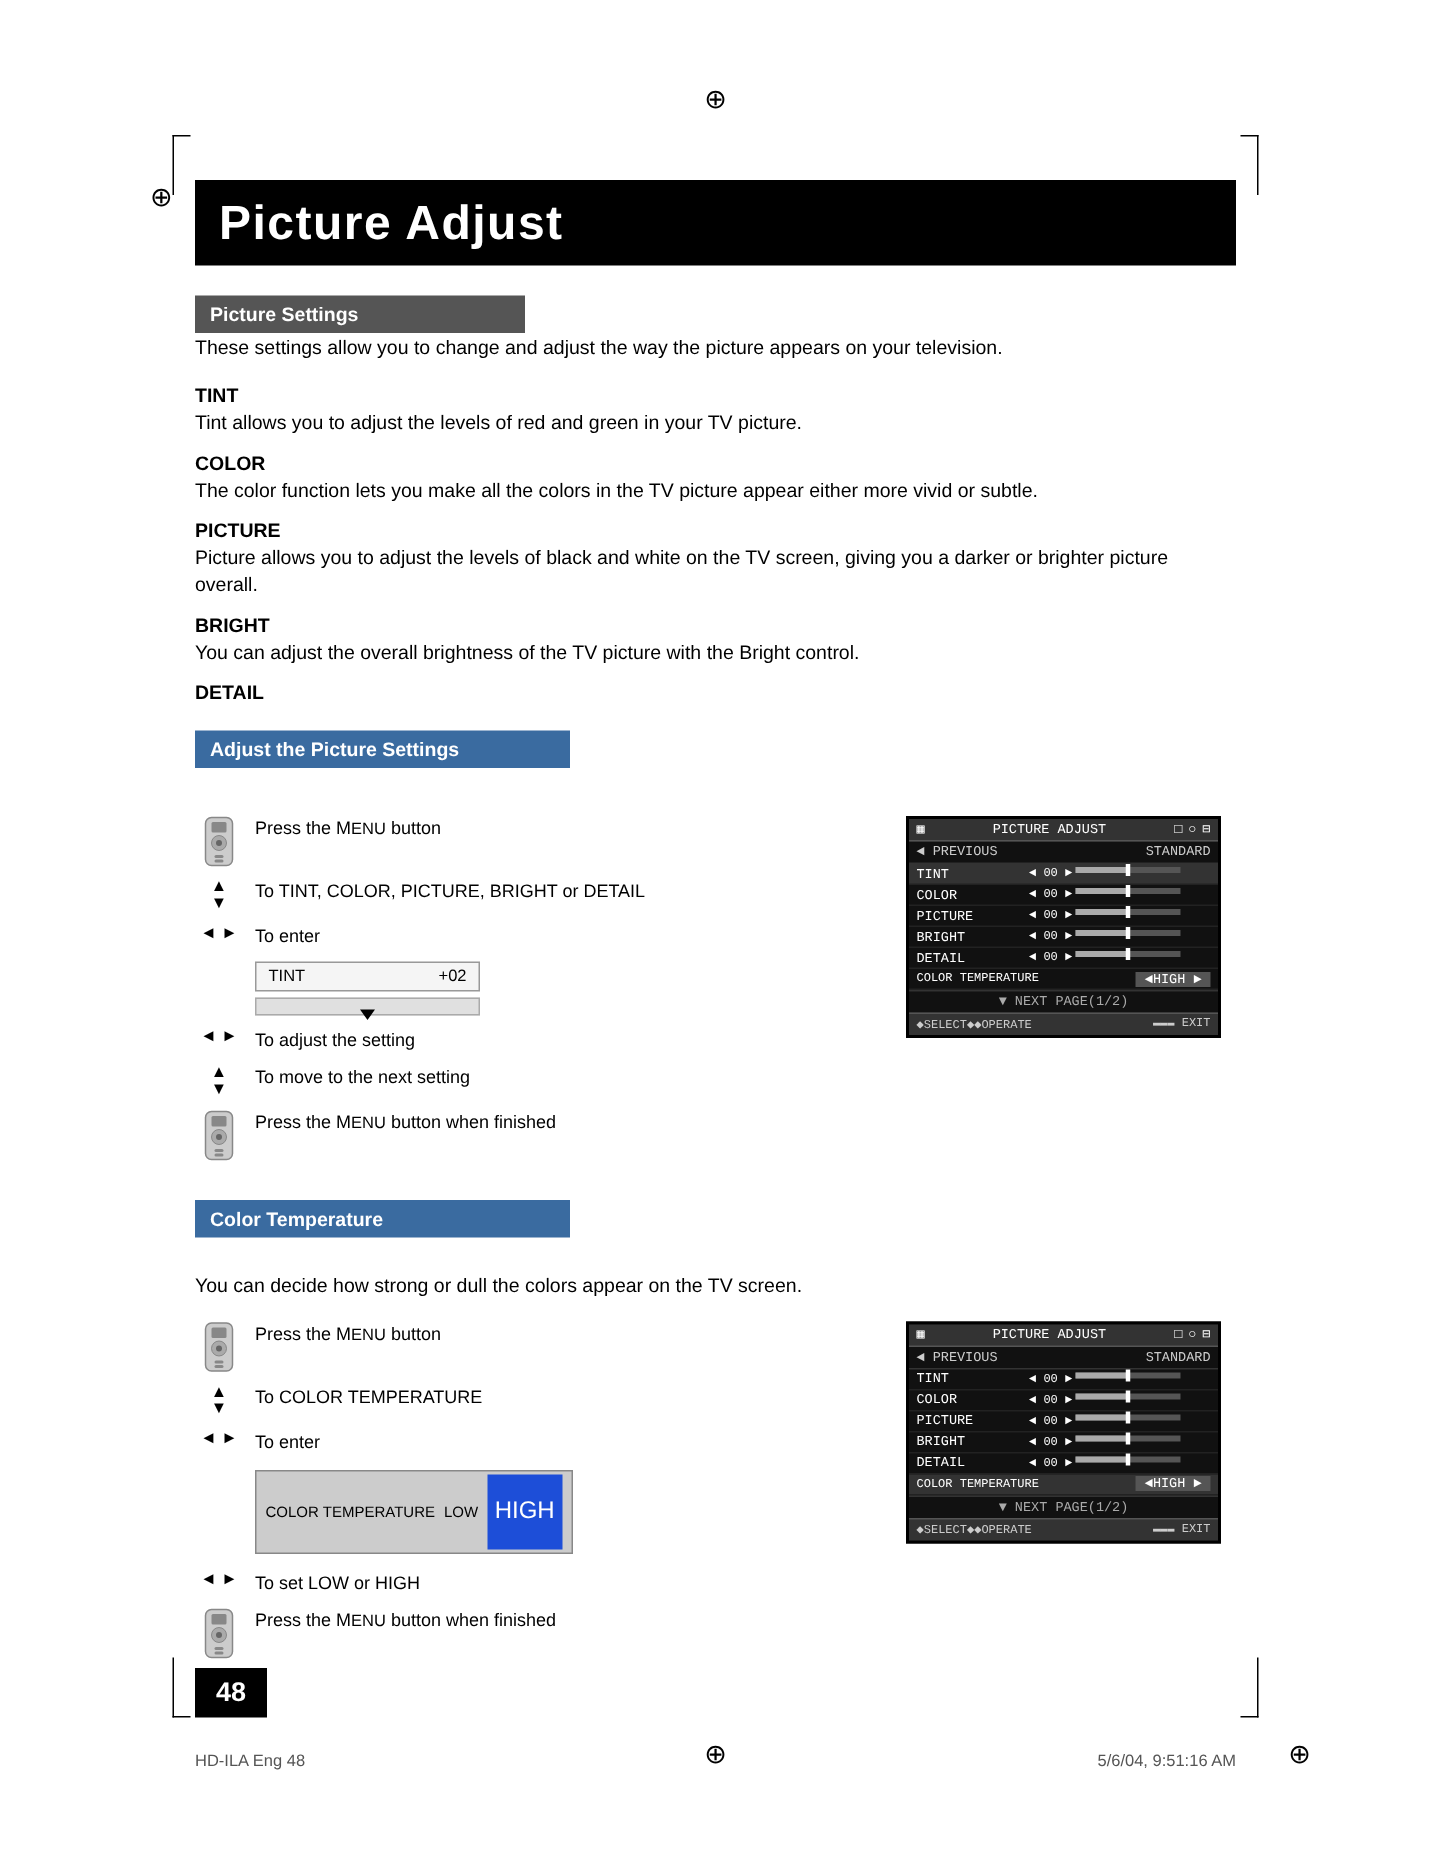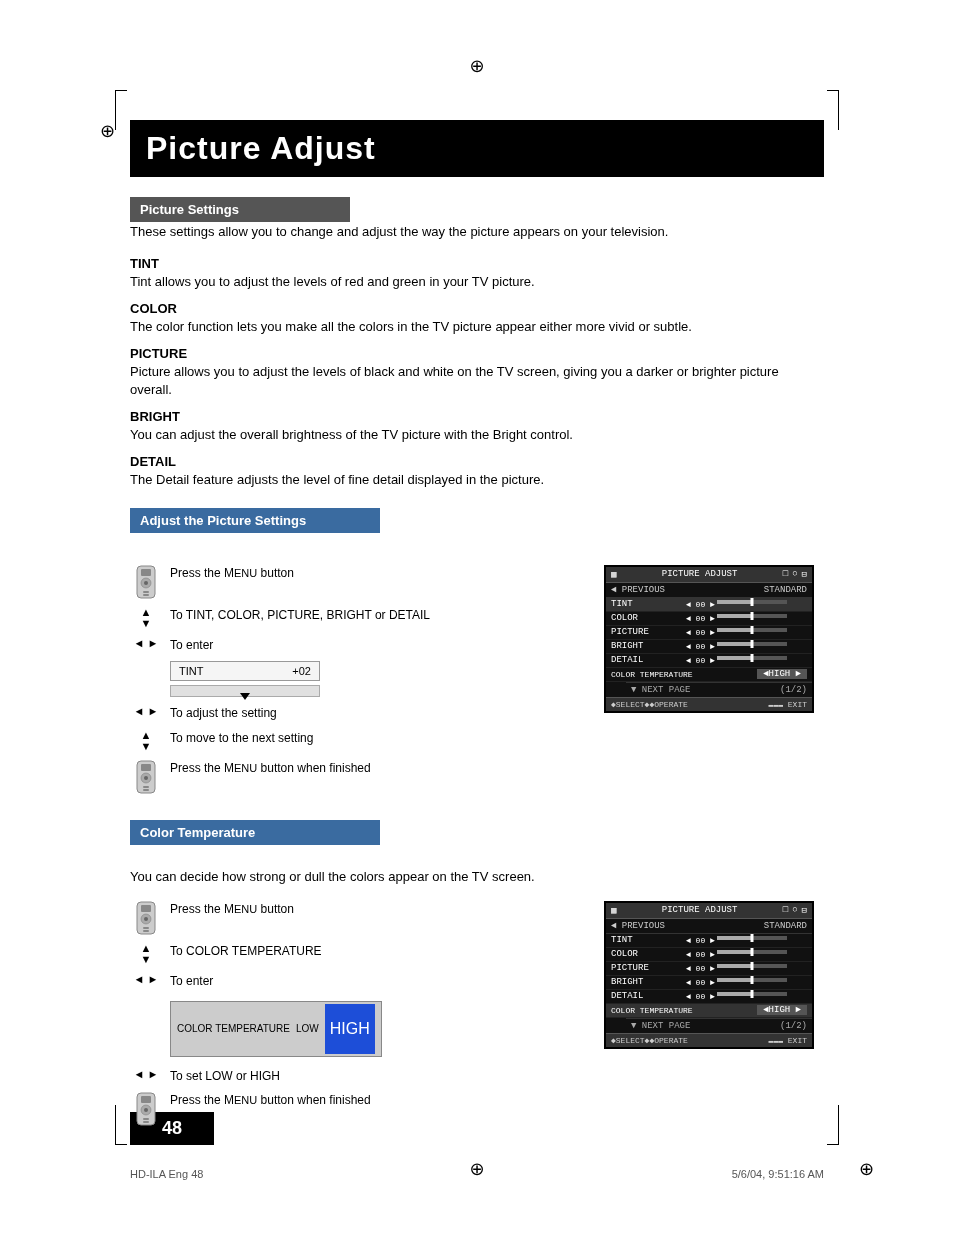--- a/index.html
+++ b/index.html
@@ -267,26 +267,25 @@
       align-items: center;
       justify-content: space-between;
       padding: 1px 5px;
       border-bottom: 1px solid #222;
       font-size: 9px;
       min-height: 14px;
     }
 
     .osd-footer-row {
       display: flex;
-      justify-content: space-between;
+      justify-content: center;
       padding: 2px 5px;
       font-size: 9px;
       color: #aaa;
       border-top: 1px solid #333;
-      margin-left: 20px;
     }
 
     .osd-bottom-bar {
       background: #333;
       display: flex;
       justify-content: space-between;
       padding: 2px 5px;
       font-size: 8px;
       color: #ccc;
       border-top: 1px solid #555;
@@ -294,21 +293,21 @@
 
     
     .page-number-badge {
       position: absolute;
       bottom: 90px;
       left: 130px;
       background: #000;
       color: #fff;
       font-size: 18px;
       font-weight: bold;
-      padding: 6px 32px;
+      padding: 6px 14px;
     }
 
     
     .footer-bar {
       position: absolute;
       bottom: 55px;
       left: 0;
       right: 0;
       display: flex;
       justify-content: space-between;
@@ -428,21 +427,20 @@
 
       
       <div class="setting-item">
         <div class="setting-title">BRIGHT</div>
         <div class="setting-desc">You can adjust the overall brightness of the TV picture with the Bright control.</div>
       </div>
 
       
       <div class="setting-item">
         <div class="setting-title">DETAIL</div>
-        <div class="setting-desc">The Detail feature adjusts the level of fine detail displayed in the picture.</div>
       </div>
     </div>
 
     <div class="section-wrapper">
       <div class="section-header-blue">
         <span>Adjust the Picture Settings</span>
       </div>
 
       <div class="instructions-section">
 

